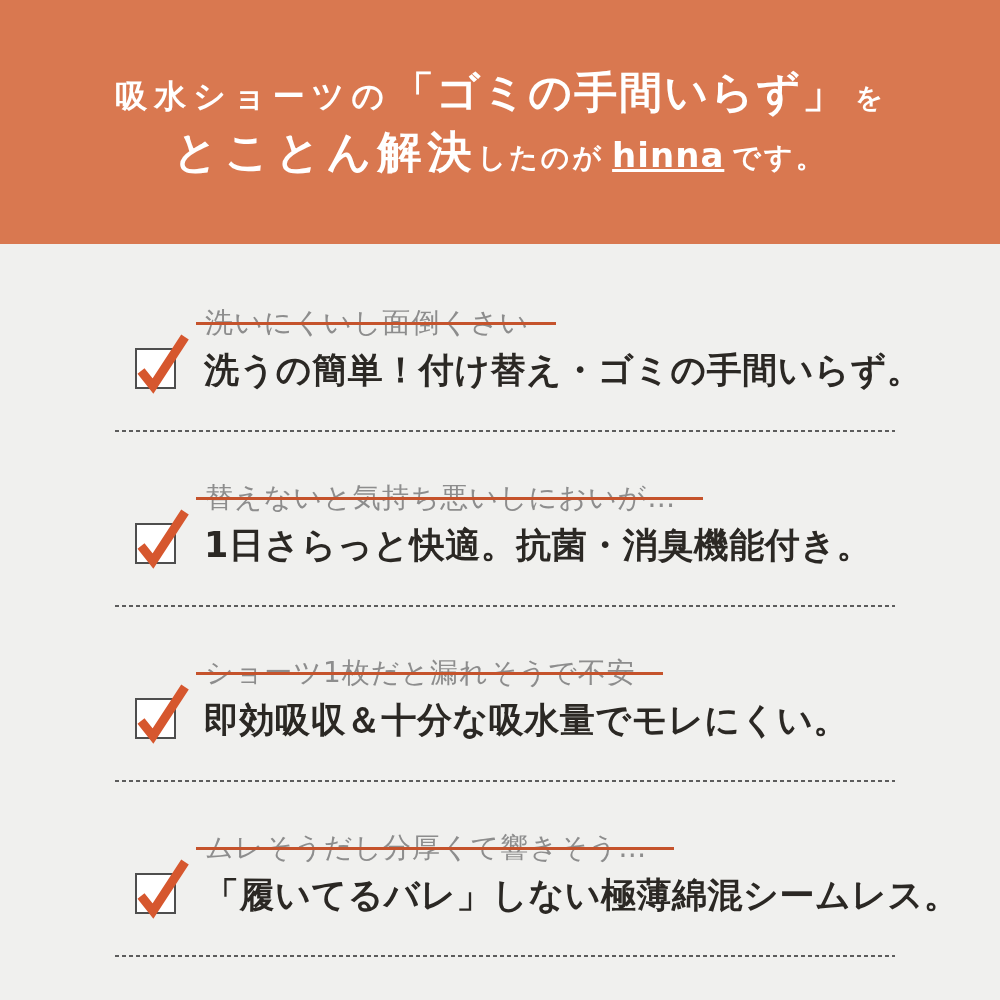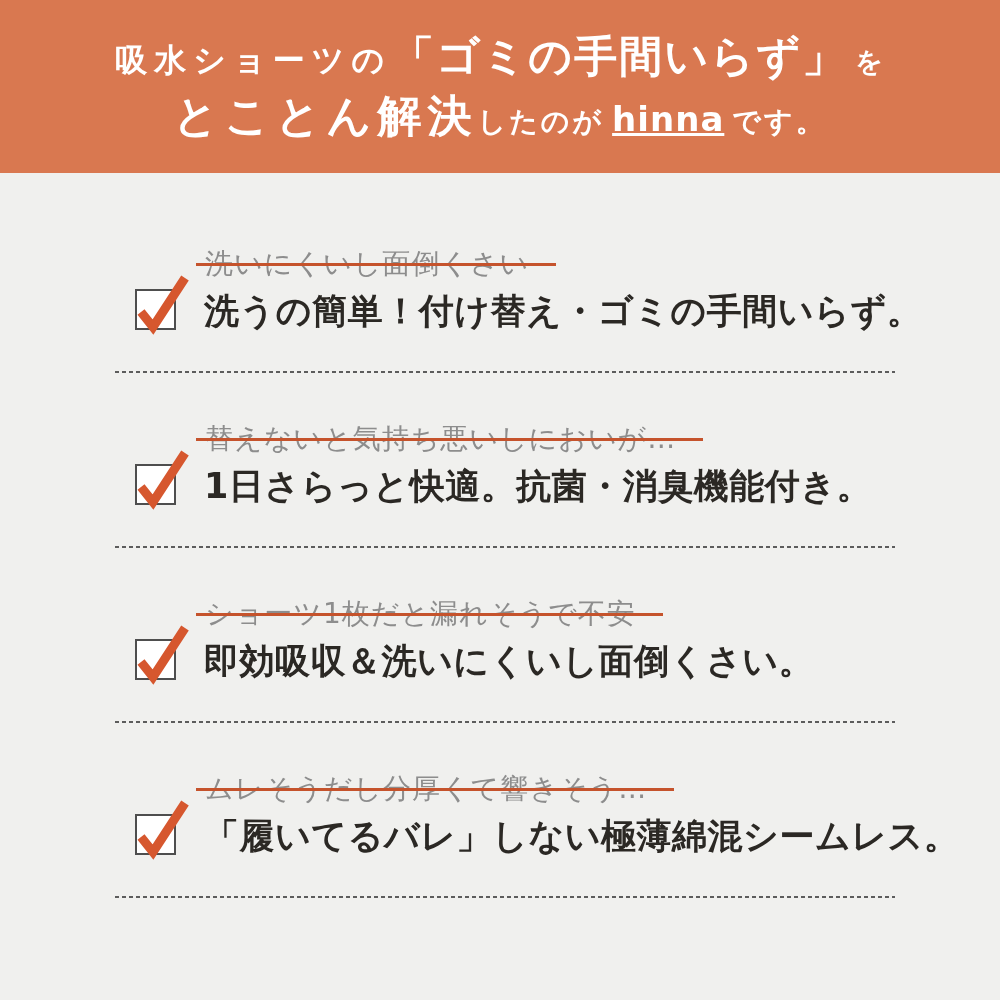--- a/index.html
+++ b/index.html
@@ -6,39 +6,39 @@
   html, body { width: 1000px; height: 1000px; }
   body { font-family: "DejaVu Sans", sans-serif; }
   .stage {
     position: relative;
     width: 1000px; height: 1000px;
     background: var(--bg, #f0f0ee);
     overflow: hidden;
   }
   
   .hero {
-    height: 173px;
+    height: 244px;
     background: var(--accent, #d97850);
     display: flex; flex-direction: column;
     align-items: center; justify-content: center;
     gap: 16px;
     color: #ffffff;
   }
   .hero-line {
     display: flex; align-items: baseline;
     white-space: nowrap; font-weight: 700; line-height: 1;
   }
   .h-sm    { font-size: 32px; letter-spacing: 7px; }
   .h-lg    { font-size: 43px; letter-spacing: 2px; }
   .h-xs    { font-size: 27px; letter-spacing: 2px; margin-left: 8px; }
   .h-xl    { font-size: 44px; letter-spacing: 6px; }
   .h-mid   { font-size: 28px; letter-spacing: 3px; }
   .h-brand { font-size: 34px; letter-spacing: 1px; margin: 0 8px; text-decoration: underline; }
   
-  .checklist { padding-top: 25px; }
+  .checklist { padding-top: 13px; }
   .concern-row { margin-left: 205px; padding-top: 49px; }
   .concern {
     position: relative; display: inline-block;
     font-size: 28px; line-height: 34px; letter-spacing: 1px;
     color: var(--gray, #8d8d8d); white-space: nowrap;
   }
   .strike {
     position: absolute; left: -9px; right: -27px;
     top: 50%; margin-top: -1px; height: 2.5px;
     background: var(--strike, #c5532c);
@@ -124,21 +124,21 @@
           <span>ショーツ1枚だと漏れそうで不安</span>
           <i class="strike"></i>
         </span>
       </div>
       <div class="solution-row">
         <span class="checkbox">
           <svg width="56" height="60" viewBox="0 0 56 60">
             <polyline points="8,40 20,55 52,6"></polyline>
           </svg>
         </span>
-        <span class="solution">即効吸収＆洗いにくいし面倒くさい。</span>
+        <span class="solution">即効吸収＆十分な吸水量でモレにくい。</span>
       </div>
       <div class="separator"></div>
     </section>
 
     <section class="item">
       <div class="concern-row">
         <span class="concern">
           <span>ムレそうだし分厚くて響きそう…</span>
           <i class="strike"></i>
         </span>

